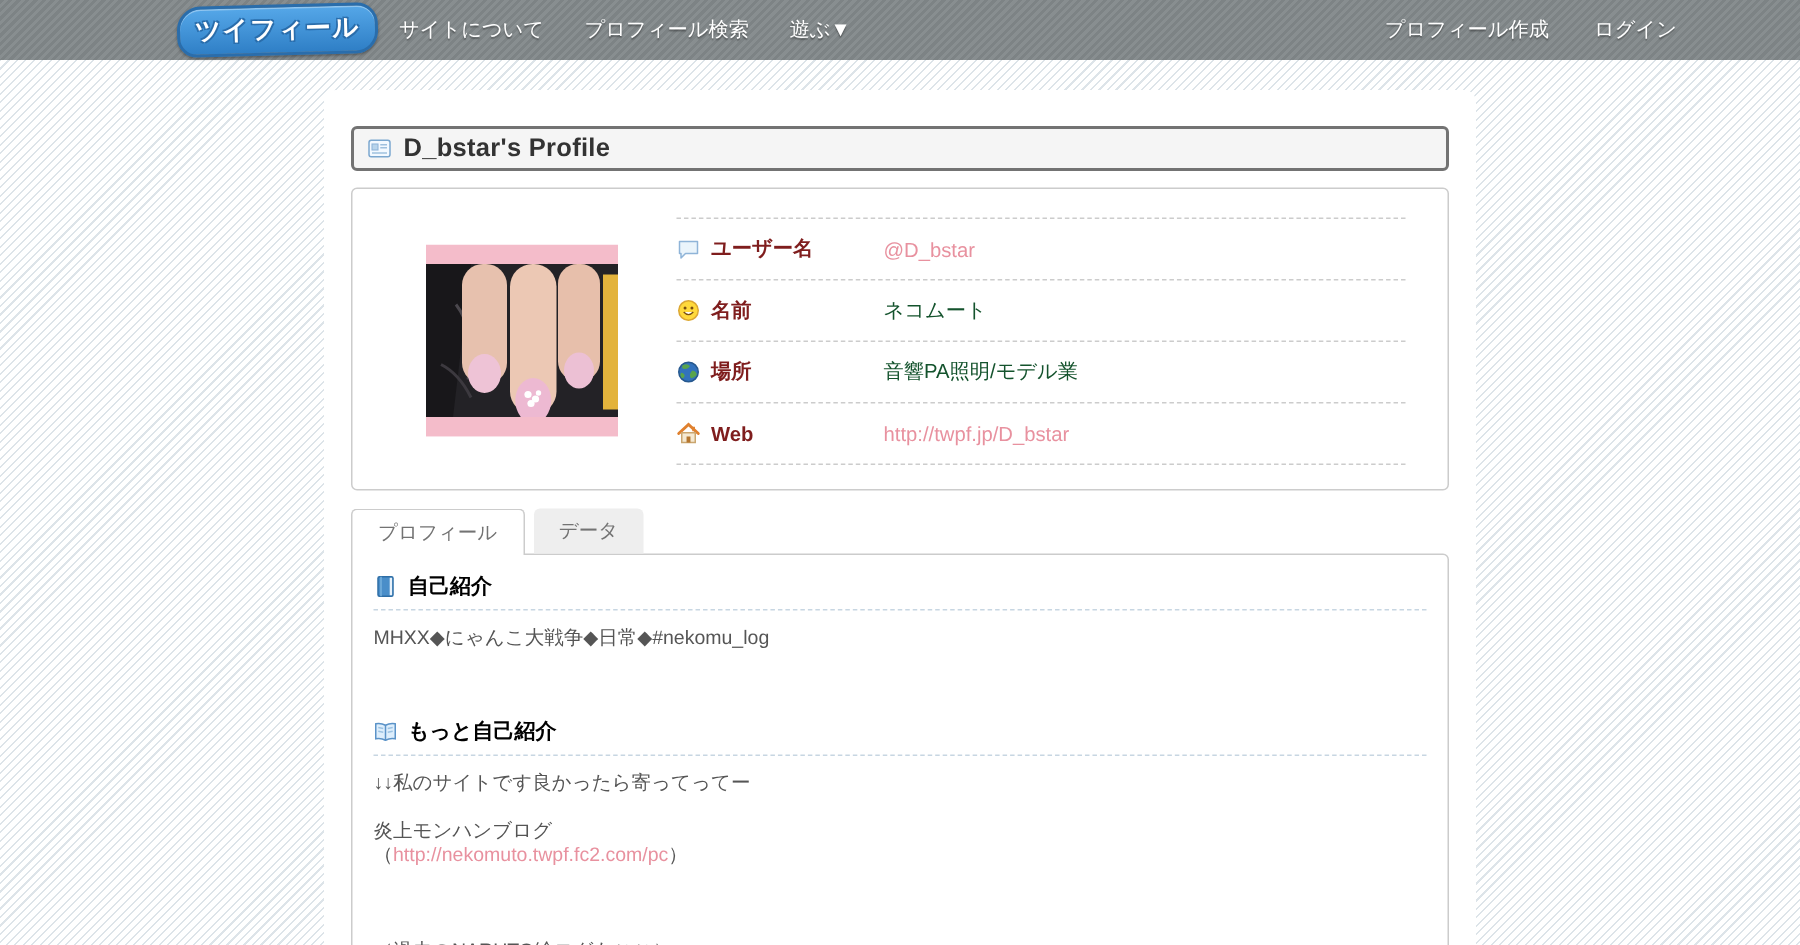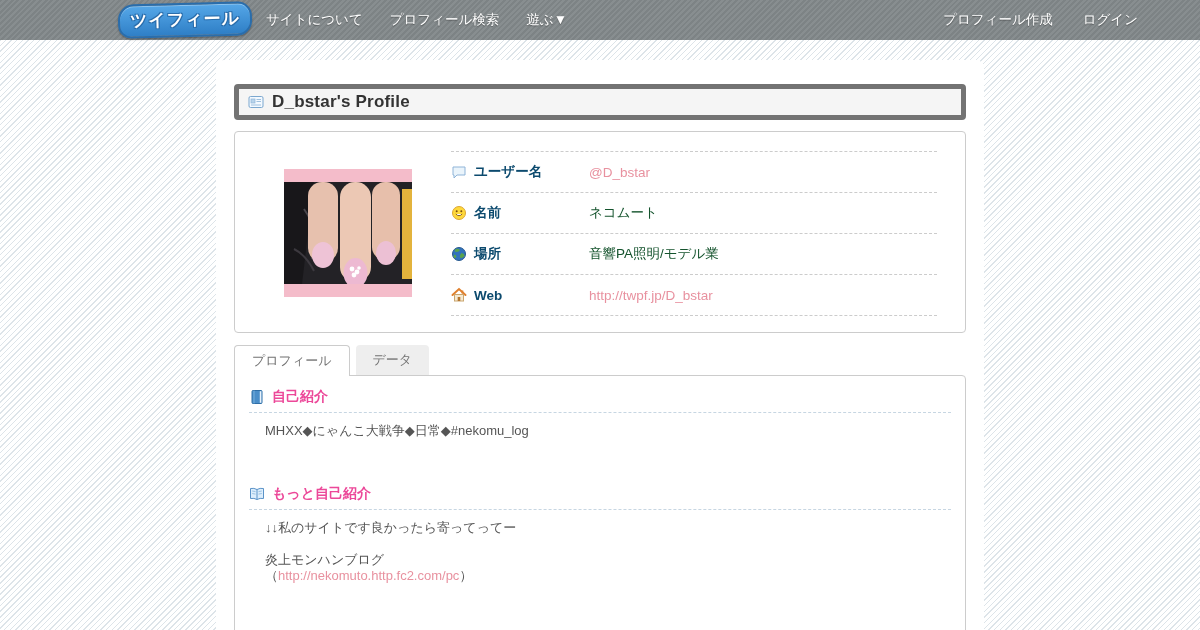--- a/index.html
+++ b/index.html
@@ -23,54 +23,54 @@
     transform:rotate(-1.5deg);
     box-shadow:0 1px 2px rgba(0,0,0,.35), inset 0 1px 0 rgba(255,255,255,.35);
     cursor:pointer;
   }
   .logo span{
     color:#fff;font-weight:bold;font-size:17px;letter-spacing:1px;
     text-shadow:1px 1px 0 #2a6dab,-1px 1px 0 #2a6dab,1px -1px 0 #2a6dab,-1px -1px 0 #2a6dab;
     font-family:"DejaVu Sans",sans-serif;
   }
   .nav-links{display:flex;gap:27px;margin-left:14px;}
-  .nav-links.right{margin-left:auto;padding-right:62px;gap:30px;}
+  .nav-links.right{margin-left:auto;padding-right:82px;gap:30px;}
   .nav-link{
     color:#fff;font-size:13.5px;cursor:pointer;white-space:nowrap;
     text-shadow:0 1px 1px rgba(0,0,0,.35);
   }
   
   .card{
     width:768px;box-sizing:border-box;
     margin:20px auto 0;
     background:#fff;border-radius:8px 8px 0 0;
     padding:24px 18px 0;
     height:570px;
   }
   .title-bar{
-    background:#f5f5f5;border:5px solid #737373;border-radius:4px;
+    background:#f5f5f5;border:2px solid #737373;border-radius:4px;
     height:26px;display:flex;align-items:center;gap:8px;padding:0 9px;
   }
   .title-bar h1{
     margin:0;font-size:17px;color:#333;font-weight:bold;letter-spacing:.2px;
   }
   
   .profile-box{
     margin-top:11px;border:1px solid #ccc;border-radius:4px;
     height:200px;display:flex;background:#fff;
   }
   .avatar-wrap{margin:37px 0 0 49px;width:128px;height:128px;flex:none;cursor:pointer;}
   .info-table{margin:19px 0 0 39px;width:486px;}
   .info-row{
     height:40px;display:flex;align-items:center;
     border-bottom:1px dashed #ccc;
   }
   .info-row:first-child{border-top:1px dashed #ccc;}
   .info-label{width:138px;display:flex;align-items:center;gap:7px;flex:none;}
-  .info-label b{font-size:13.5px;color:#0c4a6e;}
+  .info-label b{font-size:13.5px;color:#7f1d1d;}
   .info-value{font-size:13.5px;color:#14532d;}
   a.pink-link{color:#e8919f;text-decoration:none;cursor:pointer;}
   
   .tabs{display:flex;margin-top:12px;position:relative;z-index:2;}
   .tab{
     font-size:13px;color:#737373;cursor:pointer;
     padding:0 17px;line-height:29px;height:30px;box-sizing:border-box;
     border-radius:4px 4px 0 0;
   }
   .tab.active{
@@ -80,23 +80,23 @@
   .tab.inactive{background:#eee;margin-left:6px;text-align:center;}
   
   .panel{
     border:1px solid #ccc;border-radius:0 4px 4px 4px;
     background:#fff;padding:12px 14px;min-height:300px;position:relative;z-index:1;
   }
   .section-header{
     display:flex;align-items:center;gap:7px;
     padding-bottom:6px;border-bottom:1px dashed #c7d6e2;
   }
-  .section-header b{font-size:14px;color:#ec4899;}
+  .section-header b{font-size:14px;color:#000000;}
   .section-header.more{margin-top:46px;}
-  .t-line{font-size:13px;color:#555;line-height:16px;margin-left:16px;}
+  .t-line{font-size:13px;color:#555;line-height:16px;}
   .t-line.first{margin-top:10px;}
   .gap1{height:16px;}
   .gap3{height:48px;}
   .icon16{width:16px;height:16px;flex:none;display:block;}
 </style>
 </head>
 <body>
 
 <div class="navbar">
   <div class="logo">
@@ -229,19 +229,19 @@
         <line x1="9.5" y1="5.6" x2="12.8" y2="5" stroke="#9cc2e2"></line>
         <line x1="9.5" y1="8.1" x2="12.8" y2="7.5" stroke="#9cc2e2"></line>
       </svg>
       <b>もっと自己紹介</b>
     </div>
 
     <div class="t-line first">↓↓私のサイトです良かったら寄ってってー</div>
     <div class="gap1"></div>
     <div class="t-line">炎上モンハンブログ</div>
     <div class="t-line">
-      <span>（</span><a class="pink-link">http://nekomuto.http.fc2.com/pc</a><span>）</span>
+      <span>（</span><a class="pink-link">http://nekomuto.twpf.fc2.com/pc</a><span>）</span>
     </div>
     <div class="gap3"></div>
     <div class="t-line">（過去のNARUTO絵ログもここ）</div>
 
   </div>
 </div>
 
 </body></html>

